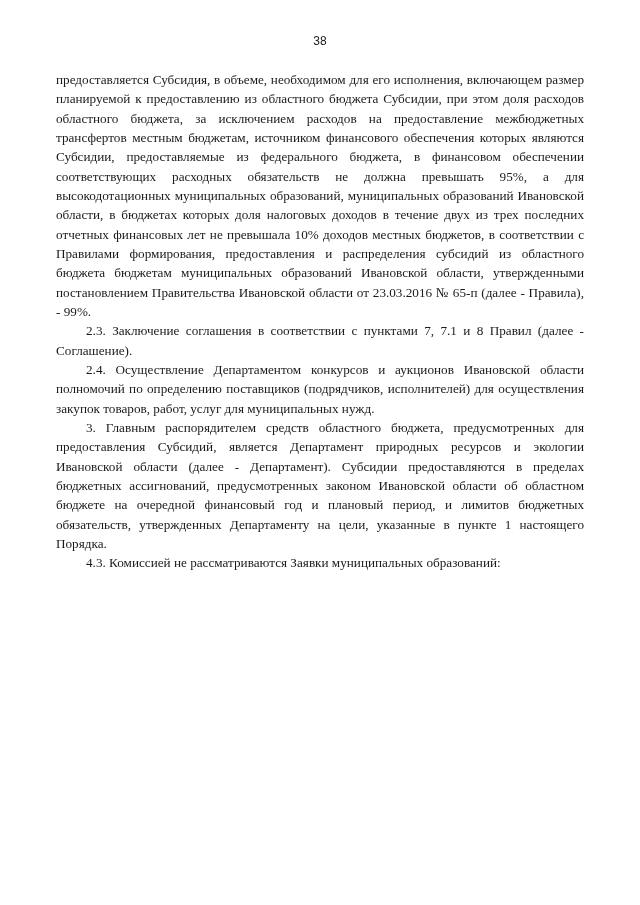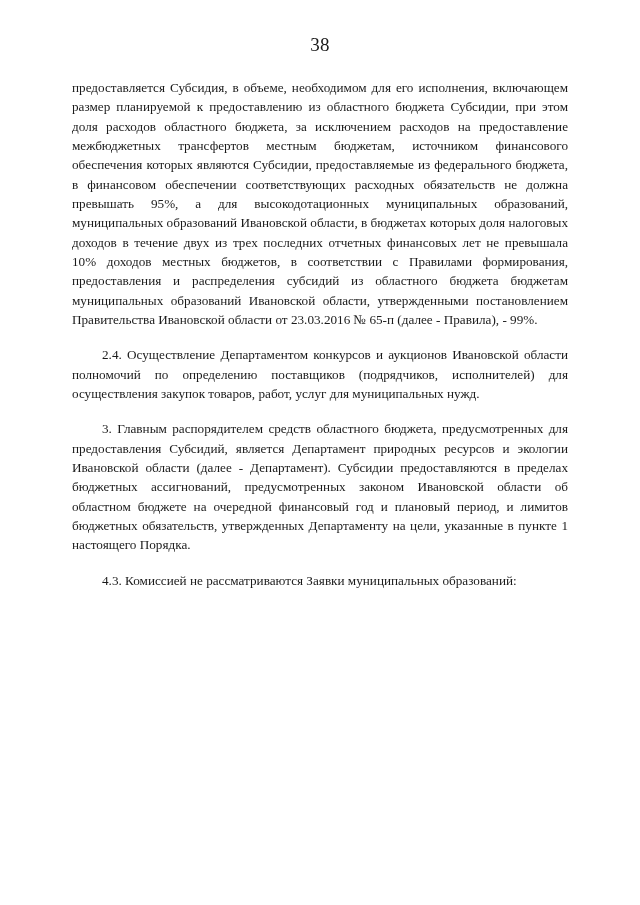--- a/index.html
+++ b/index.html
@@ -16,51 +16,52 @@
   }
   .page {
     width: 640px;
     height: 905px;
     box-sizing: border-box;
     padding: 34px 56px 40px 56px;
     position: relative;
   }
   .page-number {
     text-align: center;
-    font-size: 19px;
-    font-family: Liberation Serif, serif;
+    font-size: 12px;
+    font-family: Liberation Sans, sans-serif;
     margin-bottom: 22px;
     letter-spacing: 0.2px;
   }
   .body-text {
     font-size: 13.2px;
     line-height: 1.465;
     text-align: justify;
     text-justify: inter-word;
     hyphens: none;
   }
   .para {
-    margin: 16px;
+    margin: 0;
     text-align: justify;
     text-indent: 0;
   }
   .para.indent {
     text-indent: 30px;
   }
   .para.last-line-left {
     text-align-last: left;
   }
 </style>
 </head>
 <body>
 
 <div class="page">
 
   <div class="page-number">38</div>
 
   <div class="body-text">
     <p class="para last-line-left">предоставляется Субсидия, в объеме, необходимом для его исполнения, включающем размер планируемой к предоставлению из областного бюджета Субсидии, при этом доля расходов областного бюджета, за исключением расходов на предоставление межбюджетных трансфертов местным бюджетам, источником финансового обеспечения которых являются Субсидии, предоставляемые из федерального бюджета, в финансовом обеспечении соответствующих расходных обязательств не должна превышать 95%, а для высокодотационных муниципальных образований, муниципальных образований Ивановской области, в бюджетах которых доля налоговых доходов в течение двух из трех последних отчетных финансовых лет не превышала 10% доходов местных бюджетов, в соответствии с Правилами формирования, предоставления и распределения субсидий из областного бюджета бюджетам муниципальных образований Ивановской области, утвержденными постановлением Правительства Ивановской области от 23.03.2016 № 65-п (далее - Правила), - 99%.</p>
+    <p class="para indent last-line-left">2.3. Заключение соглашения в соответствии с пунктами 7, 7.1 и 8 Правил (далее - Соглашение).</p>
     <p class="para indent last-line-left">2.4. Осуществление Департаментом конкурсов и аукционов Ивановской области полномочий по определению поставщиков (подрядчиков, исполнителей) для осуществления закупок товаров, работ, услуг для муниципальных нужд.</p>
     <p class="para indent last-line-left">3. Главным распорядителем средств областного бюджета, предусмотренных для предоставления Субсидий, является Департамент природных ресурсов и экологии Ивановской области (далее - Департамент). Субсидии предоставляются в пределах бюджетных ассигнований, предусмотренных законом Ивановской области об областном бюджете на очередной финансовый год и плановый период, и лимитов бюджетных обязательств, утвержденных Департаменту на цели, указанные в пункте 1 настоящего Порядка.</p>
     <p class="para indent last-line-left">4.3. Комиссией не рассматриваются Заявки муниципальных образований:</p>
   </div>
 
 </div>
 
 </body></html>

